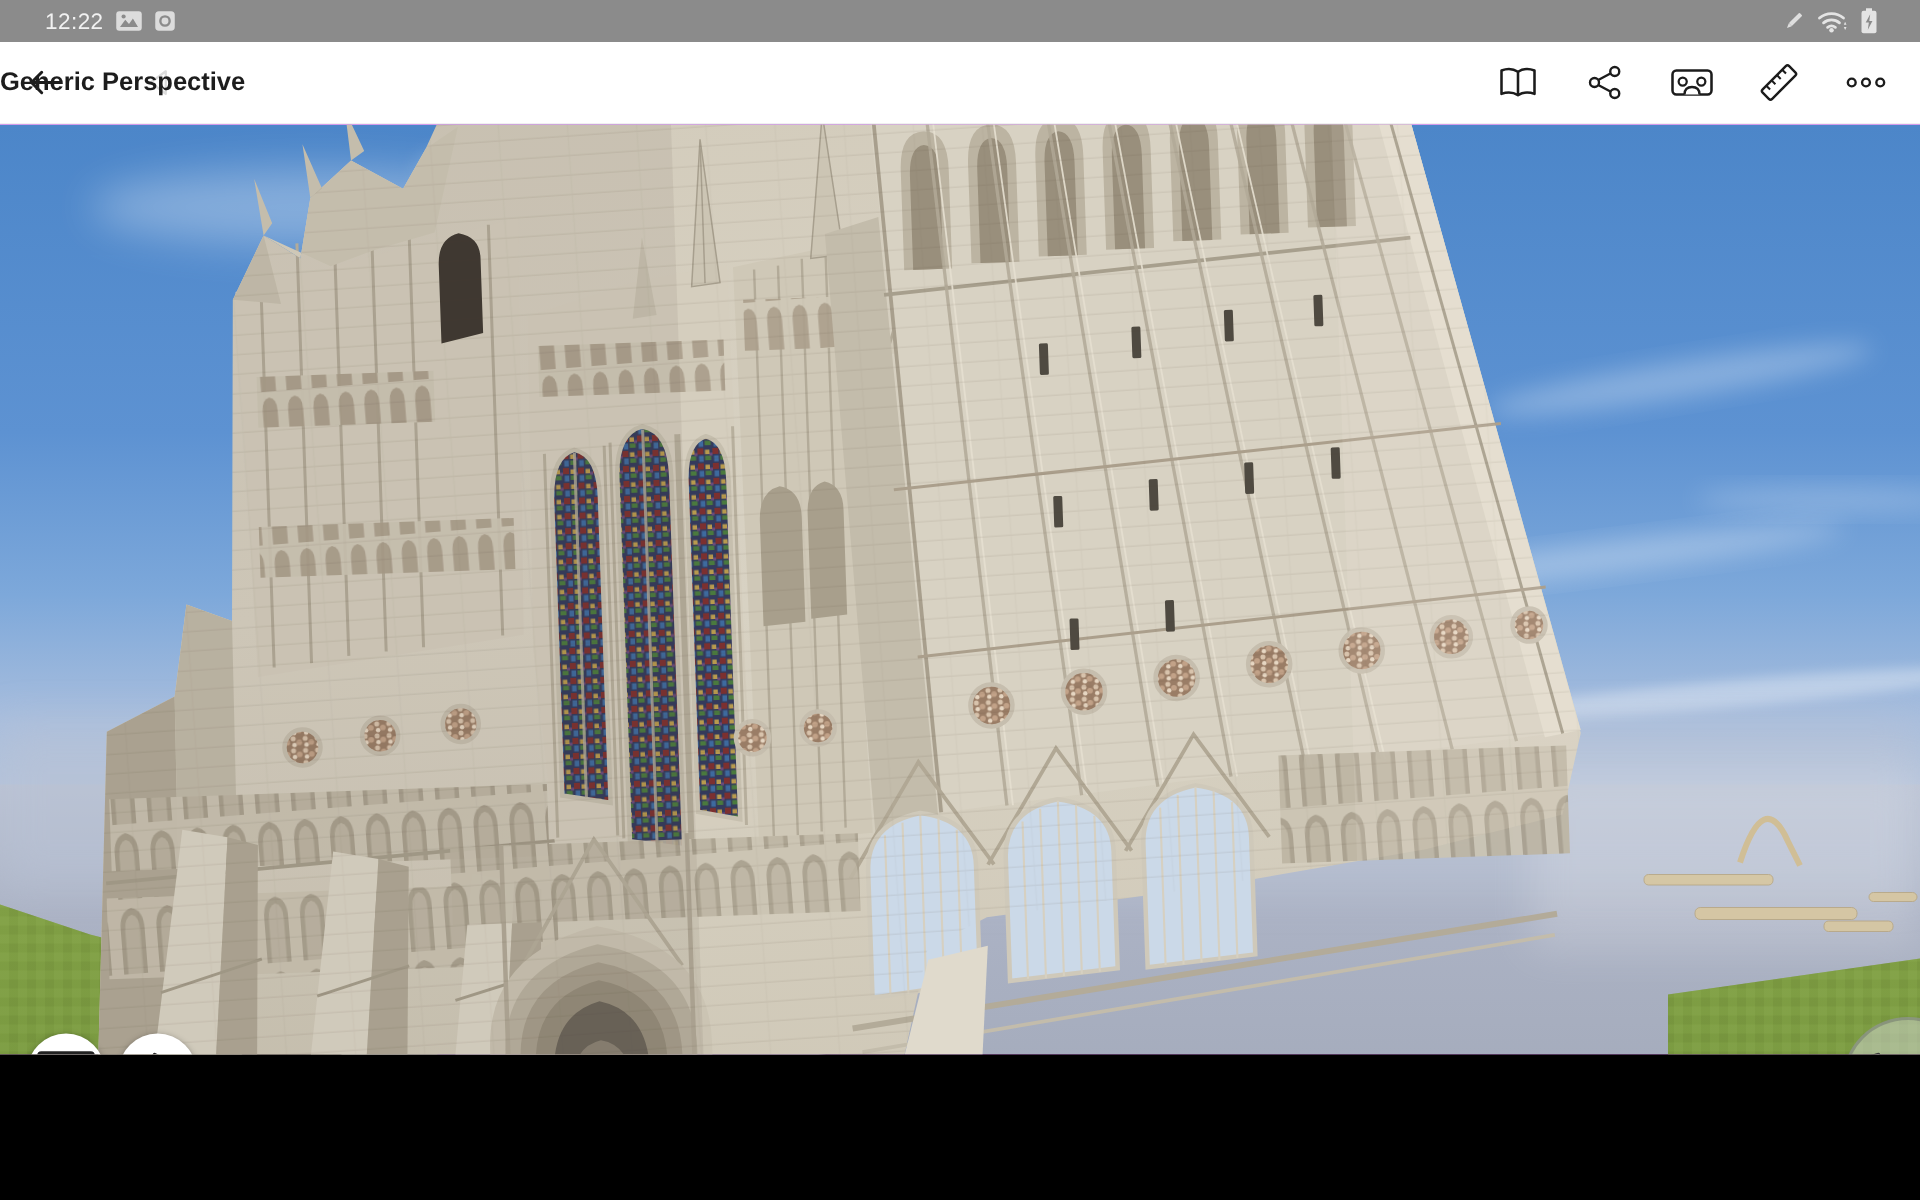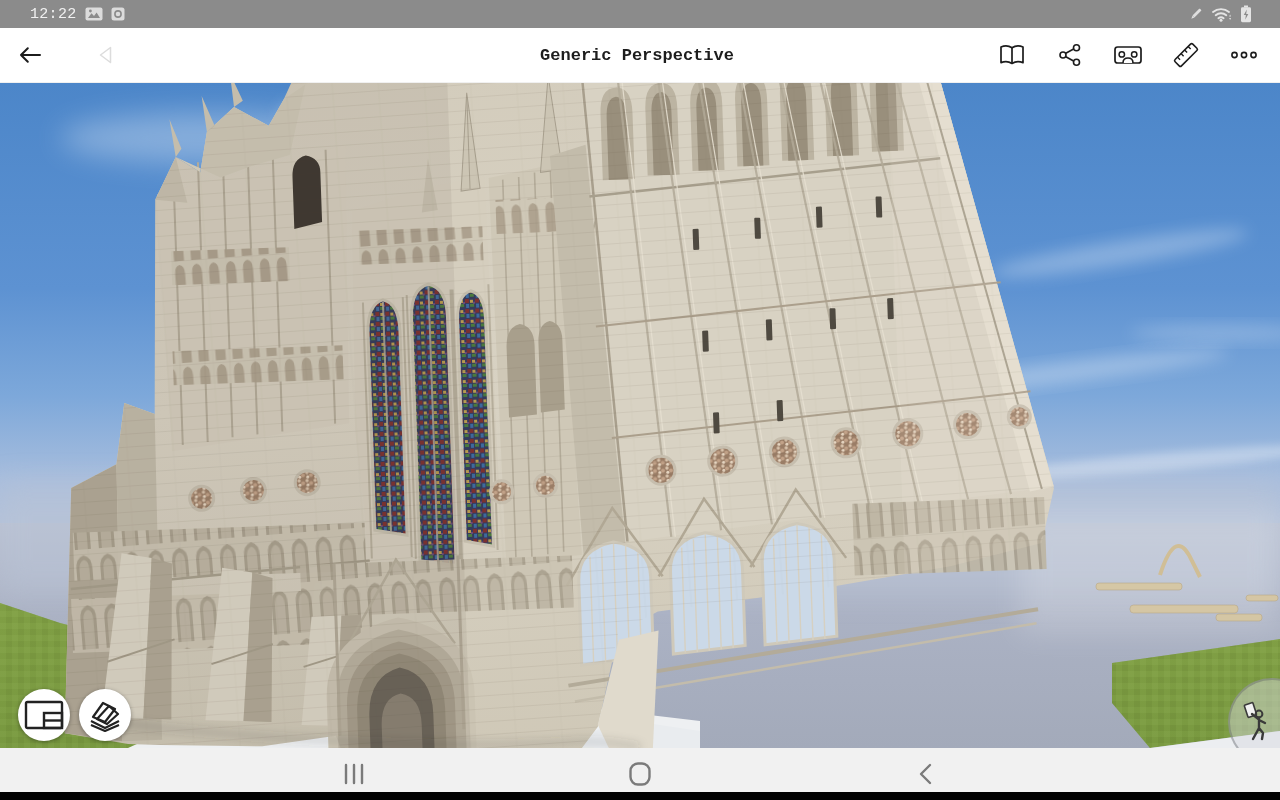--- a/index.html
+++ b/index.html
@@ -1,34 +1,34 @@
 <!DOCTYPE html>
 <html><head>
 <meta charset="utf-8">
 <style>
   html,body{margin:0;padding:0;background:#000;}
-  .screen{position:relative;width:1280px;height:792px;overflow:hidden;background:#d946ef;
-          font-family:Liberation Mono, monospace; -webkit-font-smoothing:antialiased;}
+  .screen{position:relative;width:1280px;height:703px;overflow:hidden;background:#d946ef;
+          font-family:Liberation Sans, sans-serif; -webkit-font-smoothing:antialiased;}
 
   
   .status-bar{position:absolute;top:0;left:0;width:1280px;height:28px;background:#8b8b8b;
               display:flex;align-items:center;color:#f1f1f1;}
   .sb-left{display:flex;align-items:center;gap:8px;padding-left:30px;}
   .sb-time{font-size:15px;letter-spacing:.3px;}
   .sb-right{margin-left:auto;display:flex;align-items:center;gap:7px;padding-right:28px;}
   .sb-icon{display:block;}
 
   
   .toolbar{position:absolute;top:28px;left:0;width:1280px;height:55px;background:#ffffff;
            display:flex;align-items:center;border-bottom:1px solid rgba(0,0,0,.06);box-sizing:border-box;}
   .tb-btn{width:48px;height:48px;border:none;background:transparent;display:flex;align-items:center;
           justify-content:center;cursor:pointer;padding:0;}
   .tb-back{margin-left:6px;}
   .tb-prev{margin-left:28px;}
-  .tb-title{position:absolute;left:0;right:6px;text-align:center;font-size:17px;font-weight:700;
+  .tb-title{position:absolute;left:0;right:6px;font-size:17px;font-weight:700;
             color:#1d1d1d;pointer-events:none;}
   .tb-right{margin-left:auto;display:flex;align-items:center;gap:10px;padding-right:12px;}
 
   
   .viewport{position:absolute;top:83px;left:0;width:1280px;height:665px;overflow:hidden;}
   .scene-svg{display:block;}
 
   
   .fab{position:absolute;width:52px;height:52px;border-radius:50%;background:#fff;border:none;
        box-shadow:0 1px 4px rgba(0,0,0,.35);display:flex;align-items:center;justify-content:center;

